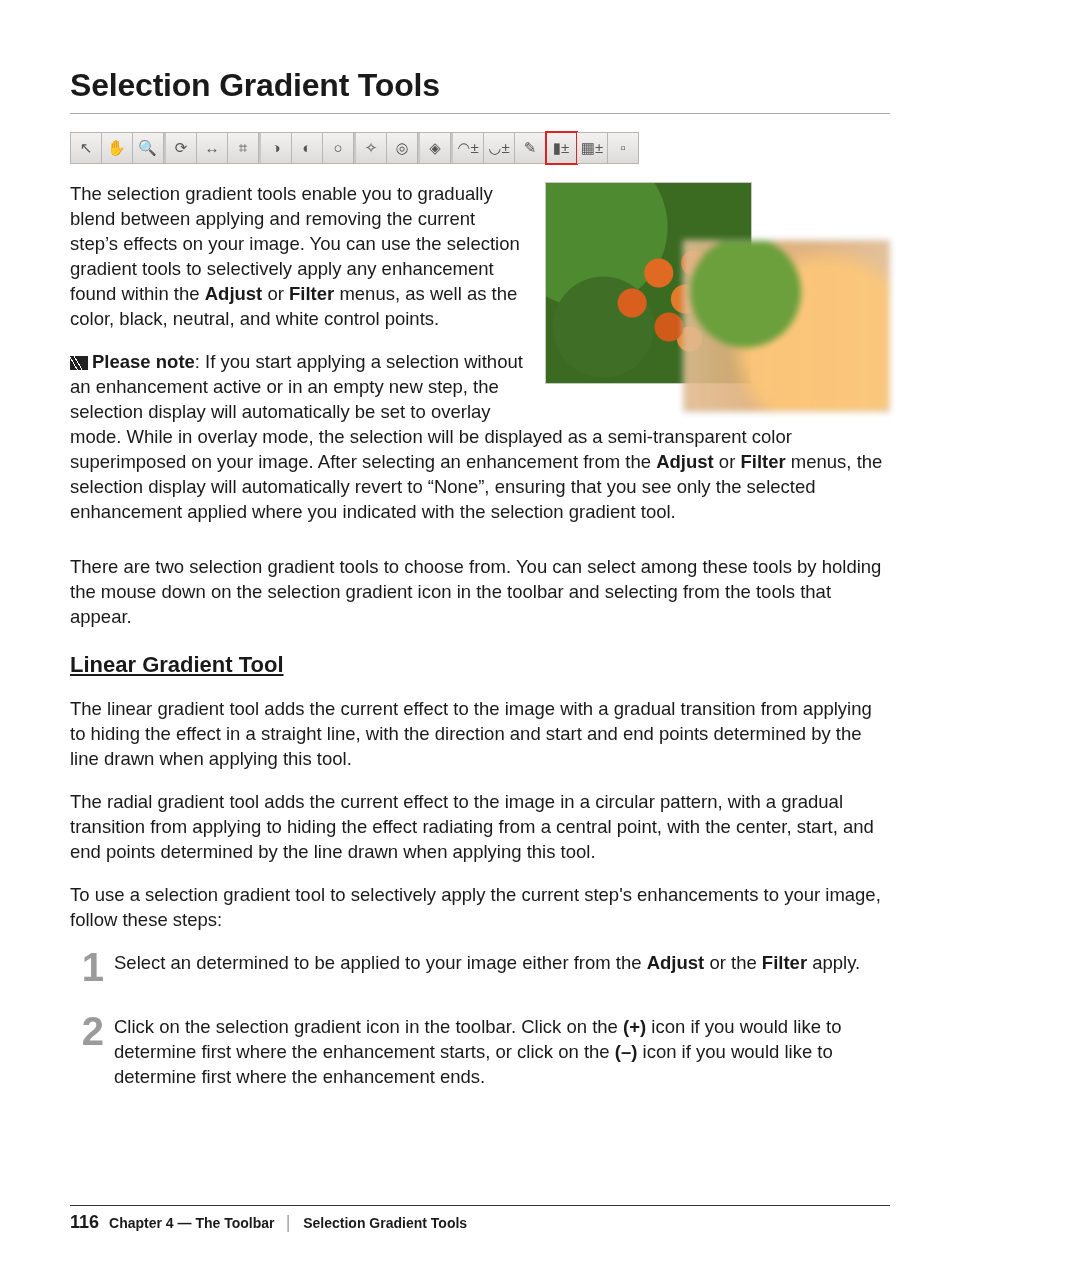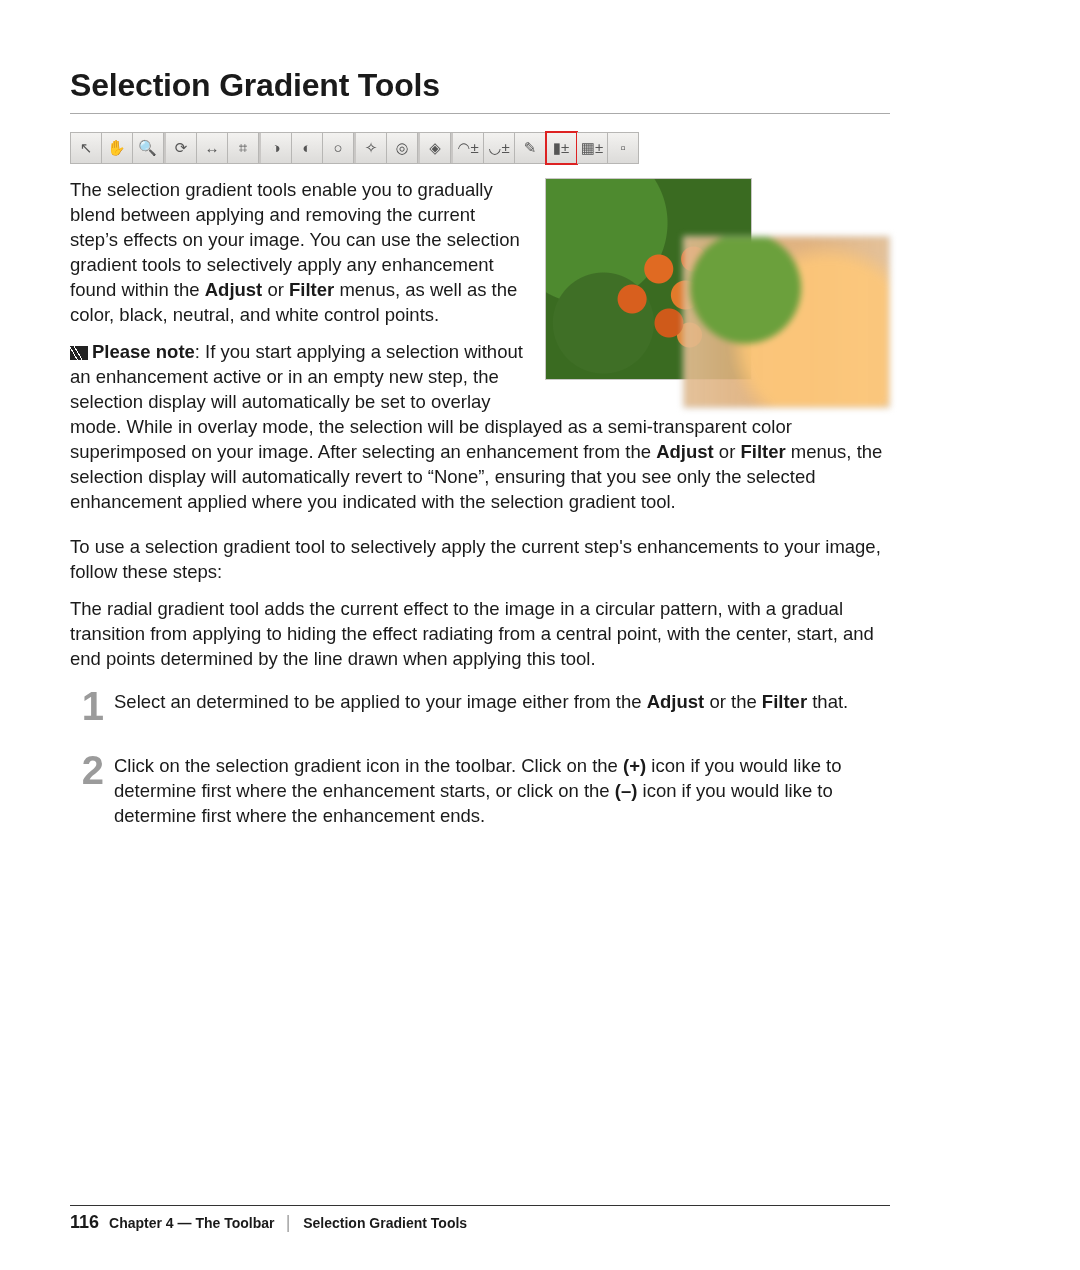--- a/index.html
+++ b/index.html
@@ -30,21 +30,21 @@
       radial-gradient(circle at 20% 22%,#4e8a2f 0 80px,transparent 81px),
       #3a6b21;}
   .ph2{right:0;bottom:0;width:205px;height:170px;
     background:
       radial-gradient(circle at 30% 30%,#6ba03c 0 55px,transparent 56px),
       radial-gradient(circle at 70% 62%,rgba(255,200,120,.85) 0 80px,transparent 100px),
       linear-gradient(180deg,rgba(210,190,150,.4),rgba(210,190,150,.4)),
       linear-gradient(90deg,rgba(255,255,255,.3),rgba(255,255,255,0) 40%,rgba(255,255,255,0) 60%,rgba(255,255,255,.3)),
       linear-gradient(90deg,rgba(228,150,80,.8),rgba(228,150,80,.8));
     filter:blur(3px);}
-  .prose p{margin:8px 0 12px 0;}
+  .prose p{margin:18px 0 12px 0;}
   .bold{font-weight:700;}
   .note-icon{display:inline-block;width:18px;height:14px;background:#222;vertical-align:-2px;margin-right:4px;
     background-image:linear-gradient(60deg,transparent 0 6px,#fff 6px 7px,transparent 7px 100%),
                      linear-gradient(60deg,transparent 0 10px,#fff 10px 11px,transparent 11px 100%);}
   .clr{clear:both;}
   .h2{font-size:22px;font-weight:800;margin:20px 0 4px 0;text-decoration:underline;}
   .steps{margin-top:14px;}
   .step{display:flex;gap:10px;margin-bottom:24px;}
   .step-num{font-size:40px;line-height:1;font-weight:800;color:#9b9b9b;width:34px;text-align:right;}
   .step-text{flex:1;padding-top:4px;}
@@ -97,33 +97,38 @@
     <p>
       <span>The selection gradient tools enable you to gradually blend between applying and removing the current step’s effects on your image. You can use the selection gradient tools to selectively apply any enhancement found within the </span><span class="bold">Adjust</span><span> or </span><span class="bold">Filter</span><span> menus, as well as the color, black, neutral, and white control points.</span>
     </p>
 
     <p>
       <span class="note-icon"></span><span class="bold">Please note</span><span>: If you start applying a selection without an enhancement active or in an empty new step, the selection display will automatically be set to overlay mode. While in overlay mode, the selection will be displayed as a semi-transparent color superimposed on your image. After selecting an enhancement from the </span><span class="bold">Adjust</span><span> or </span><span class="bold">Filter</span><span> menus, the selection display will automatically revert to “None”, ensuring that you see only the selected enhancement applied where you indicated with the selection gradient tool.</span>
     </p>
 
     <div class="clr"></div>
 
+    <p>There are two selection gradient tools to choose from. You can select among these tools by holding the mouse down on the selection gradient icon in the toolbar and selecting from the tools that appear.</p>
   </div>
 
+  <h2 class="h2">Linear Gradient Tool</h2>
+  <div class="prose">
+      <p>The linear gradient tool adds the current effect to the image with a gradual transition from applying to hiding the effect in a straight line, with the direction and start and end points determined by the line drawn when applying this tool.</p>
+    </div>
 
   <div class="prose">
+    <p>The radial gradient tool adds the current effect to the image in a circular pattern, with a gradual transition from applying to hiding the effect radiating from a central point, with the center, start, and end points determined by the line drawn when applying this tool.</p>
     <p>To use a selection gradient tool to selectively apply the current step's enhancements to your image, follow these steps:</p>
-    <p>The radial gradient tool adds the current effect to the image in a circular pattern, with a gradual transition from applying to hiding the effect radiating from a central point, with the center, start, and end points determined by the line drawn when applying this tool.</p>
   </div>
 
   <div class="steps">
     <div class="step">
       <div class="step-num">1</div>
       <div class="step-text">
-        <span>Select an determined to be applied to your image either from the </span><span class="bold">Adjust</span><span> or the </span><span class="bold">Filter</span><span> that.</span>
+        <span>Select an determined to be applied to your image either from the </span><span class="bold">Adjust</span><span> or the </span><span class="bold">Filter</span><span> apply.</span>
       </div>
     </div>
     <div class="step">
       <div class="step-num">2</div>
       <div class="step-text">
         <span>Click on the selection gradient icon in the toolbar. Click on the </span><span class="bold">(+)</span><span> icon if you would like to determine first where the enhancement starts, or click on the </span><span class="bold">(–)</span><span> icon if you would like to determine first where the enhancement ends.</span>
       </div>
     </div>
   </div>
 

